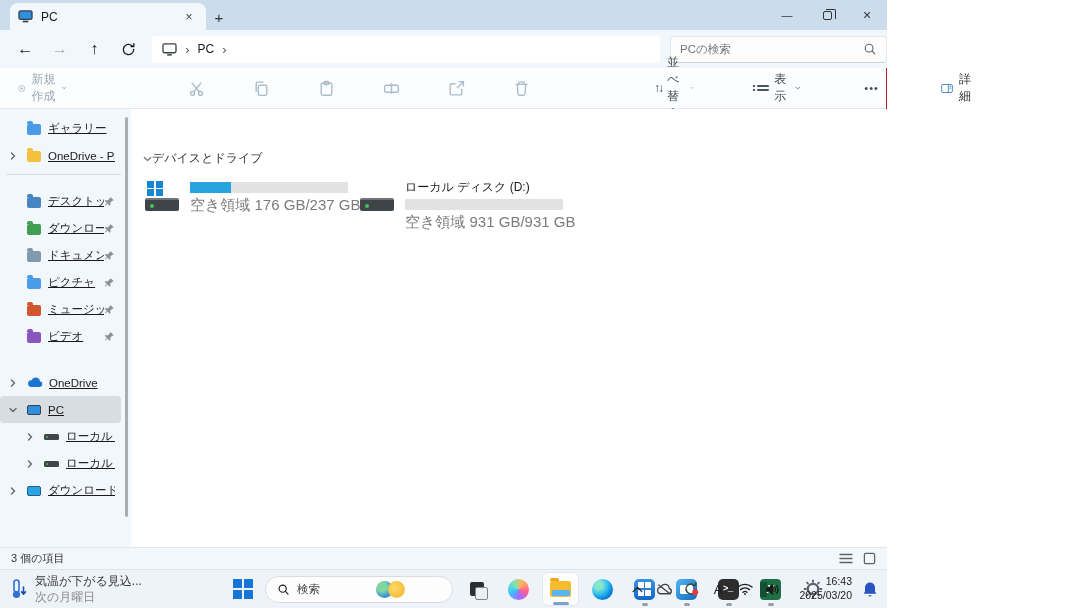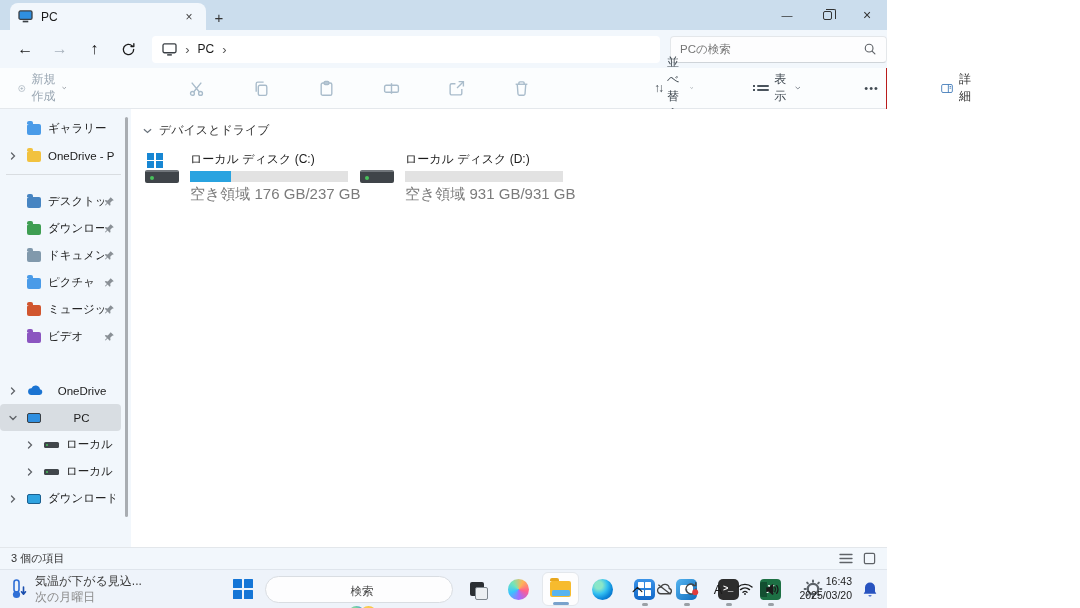--- a/index.html
+++ b/index.html
@@ -52,38 +52,38 @@
   .view-glyph i { display:block; width:12px; height:2px; background:#4a545d; border-radius:1px; position:relative; }
   .view-glyph i::before { content:""; position:absolute; left:-4px; top:0; width:2px; height:2px; background:#4a545d; }
 
   
   .bodyrow { position:absolute; top:109px; left:0; right:0; height:438px; display:flex; }
   .sidebar { width:131px; background:#f2f7fc; position:relative; padding-top:6px; flex:none; }
   .srow { height:27px; display:flex; align-items:center; padding-left:27px; padding-right:6px;
           font-size:11.5px; color:#1b1b1b; position:relative; margin-right:10px; border-radius:4px; white-space:nowrap; overflow:hidden; }
   .srow .chev { position:absolute; left:9px; top:50%; transform:translateY(-50%); }
   .srow.sel { background:#d8dde2; }
-  .slabel { overflow:hidden; text-overflow:clip; flex:1; }
+  .slabel { overflow:hidden; text-overflow:clip; flex:1;text-decoration:underline; }
   .pin { margin-left:auto; flex:none; }
   .sdivider { height:1px; background:#d9dde1; margin:5px 10px 4px 6px; }
   .fico { width:14px; height:11px; border-radius:2px; margin-right:7px; flex:none; position:relative; margin-top:1px; }
   .fico::before { content:""; position:absolute; top:-3px; left:0; width:6px; height:3px;
                   border-radius:2px 2px 0 0; background:inherit; }
   .c-desktop{background:#4785c2;} .c-down{background:#3f9e52;} .c-doc{background:#8199ac;}
   .c-pic{background:#4a9be8;} .c-mus{background:#d1562f;} .c-vid{background:#8b55c0;}
   .c-gal{background:#4a9be8;} .c-odfolder{background:#f2c23f;}
   .mini-hdd { width:15px; height:6px; background:#41464b; border-radius:1.5px; margin-right:7px; flex:none; position:relative; }
   .mini-hdd::after{content:"";position:absolute;left:2px;top:2px;width:2px;height:2px;border-radius:50%;background:#49c15b;}
   .mini-pc { width:14px; height:10px; border:1.5px solid #3a3f44; border-radius:2px; background:#2f8fe0; margin-right:7px; flex:none; }
   .sscroll { position:absolute; right:3px; top:8px; width:3px; height:400px; border-radius:2px; background:#a9adb2; }
   .indent { padding-left:44px; }
   .indent .chev { left:26px; }
 
   .content { flex:1; background:#fff; padding:13px 0 0 12px; position:relative; }
-  .sechead { display:flex; align-items:center; gap:7px; font-size:12px; color:#333; }
+  .sechead { display:flex; align-items:center; font-size:12px; color:#333;margin-top:28px; }
   .drives { display:flex; margin-top:11px; }
   .dtile { width:215px; display:flex; gap:9px; }
   .dicon { width:38px; flex:none; display:flex; flex-direction:column; align-items:center; justify-content:flex-end; height:36px; padding-bottom:3px; }
   .winlogo { display:grid; grid-template-columns:7px 7px; grid-template-rows:7px 7px; gap:1.5px; margin-bottom:2px; align-self:flex-start; margin-left:4px; }
   .winlogo i { background:#1787d3; }
   .hdd { width:34px; height:13px; background:#3f4449; border-radius:2px; border-top:2px solid #70757a; position:relative; }
   .hdd::after { content:""; position:absolute; left:5px; top:4px; width:4px; height:4px; border-radius:50%; background:#49c15b; }
   .dinfo { flex:1; padding-top:1px; }
   .dname { font-size:12px; color:#1b1b1b; white-space:nowrap; }
   .dbar { width:158px; height:11px; background:#e2e2e2; margin:3px 0 3px; }
@@ -98,21 +98,21 @@
   
   .taskbar { position:absolute; top:569px; left:0; right:0; height:39px; background:#eef3fa; border-top:1px solid #dfe5ec; }
   .weather { position:absolute; left:0; top:0; bottom:0; display:flex; align-items:center; gap:7px; padding:0 10px; }
   .wtxt { font-size:12px; line-height:1.35; color:#3b3b3b; }
   .wtxt .sub { color:#8a8a8a; }
   .tb-center { position:absolute; left:226px; top:0; bottom:0; display:flex; align-items:center; gap:5px; }
   .startbtn { width:34px; height:34px; display:flex; align-items:center; justify-content:center; border-radius:6px; }
   .startlogo { display:grid; grid-template-columns:9px 9px; grid-template-rows:9px 9px; gap:1.5px; }
   .startlogo i { background:#1475d6; border-radius:0.5px; }
   .searchpill { width:188px; height:27px; background:#fdfdfe; border:1px solid #d9dde2; border-radius:14px;
-                display:flex; align-items:center; padding:0 5px 0 11px; gap:7px;flex-direction:column; }
+                display:flex; align-items:center; padding:0 5px 0 11px; gap:7px; }
   .searchpill span { flex:1; font-size:11.5px; color:#444; }
   .spimg { display:flex; }
   .spimg .globe { width:17px; height:17px; border-radius:50%;
      background:radial-gradient(circle at 35% 35%, #7fd6a0 0 30%, #3f9ad6 60%, #2d6fb0); }
   .spimg .moon { width:17px; height:17px; border-radius:50%; background:radial-gradient(circle at 40% 40%, #ffd966, #f0b429); margin-left:-5px; }
   .app { width:37px; height:34px; display:flex; align-items:center; justify-content:center; position:relative; border-radius:6px; }
   .app.active { background:#fdfdfe; border:1px solid #e3e7ec; }
   .app .dot { position:absolute; bottom:0px; left:50%; transform:translateX(-50%);
               width:6px; height:3px; border-radius:2px; background:#9aa0a6; }
   .app.active .dot { width:16px; background:#79a2cc; }
@@ -326,21 +326,21 @@
         </div>
         <div class="srow">
           <i class="fico c-vid"></i>
           <span class="slabel">ビデオ</span>
           <svg class="pin gray" width="11" height="11" viewBox="0 0 14 14">
               <path d="M8.5 1.5l4 4-2 .6-2.6 2.6.4 2.8-1 1-2.8-2.8L2 12.2 1.2 11.4 3.7 8.9 1 6.2l1-1 2.8.4L7.4 3z" fill="#8a9096" stroke="none"></path>
             </svg>
         </div>
       </div>
 
-      <div style="margin-top:27px;text-align:center;">
+      <div style="margin-top:19px;">
         <div class="srow">
           <svg class="chev gray" width="8" height="8" viewBox="0 0 8 8">
               <path d="M2.5 1l3 3-3 3"></path>
             </svg>
           <svg width="16" height="11" viewBox="0 0 18 12" style="margin-right:6px;flex:none;">
               <path d="M5 11h9a3.2 3.2 0 0 0 .6-6.35A5 5 0 0 0 5 3.4 3.8 3.8 0 0 0 5 11z" fill="#1b74d2"></path>
             </svg>
           <span class="slabel">OneDrive</span>
         </div>
         <div class="srow sel">
@@ -388,21 +388,20 @@
           <div class="dicon">
             <span class="winlogo">
                 <i></i>
                 <i></i>
                 <i></i>
                 <i></i>
               </span>
             <i class="hdd"></i>
           </div>
           <div class="dinfo">
-            <div class="dname">ローカル ディスク (C:)</div>
             <div class="dbar">
               <div class="dfill" style="width: 26%;"></div>
             </div>
             <div class="dfree">空き領域 176 GB/237 GB</div>
           </div>
         </div>
         <div class="dtile">
           <div class="dicon">
             <i class="hdd"></i>
           </div>

